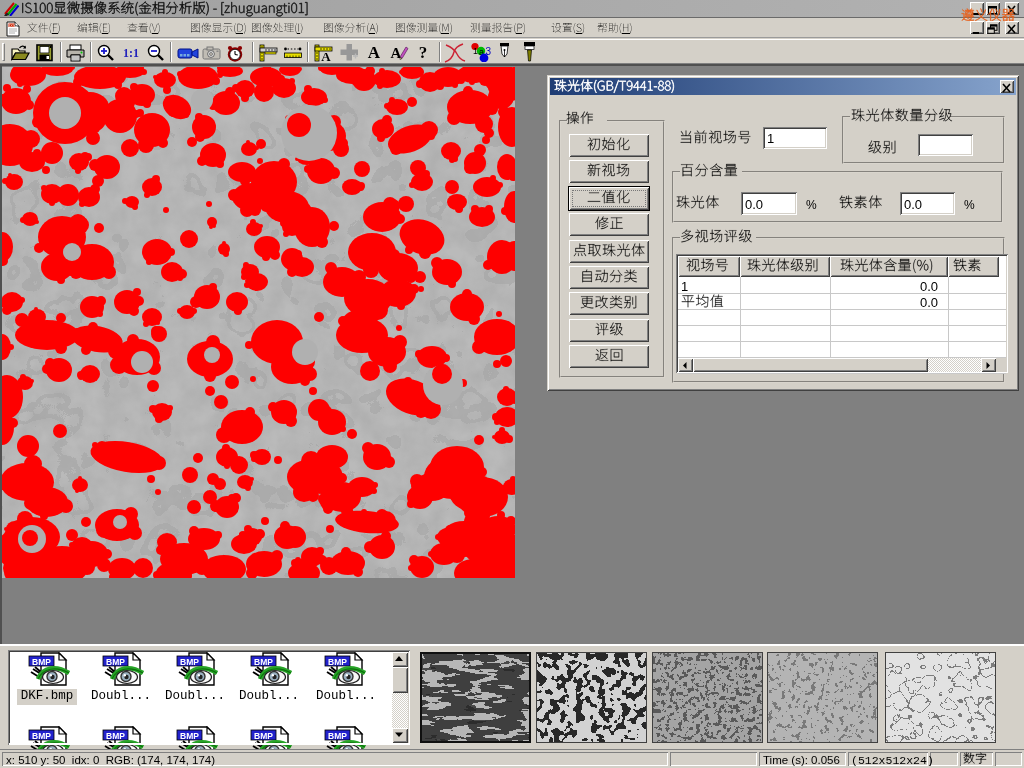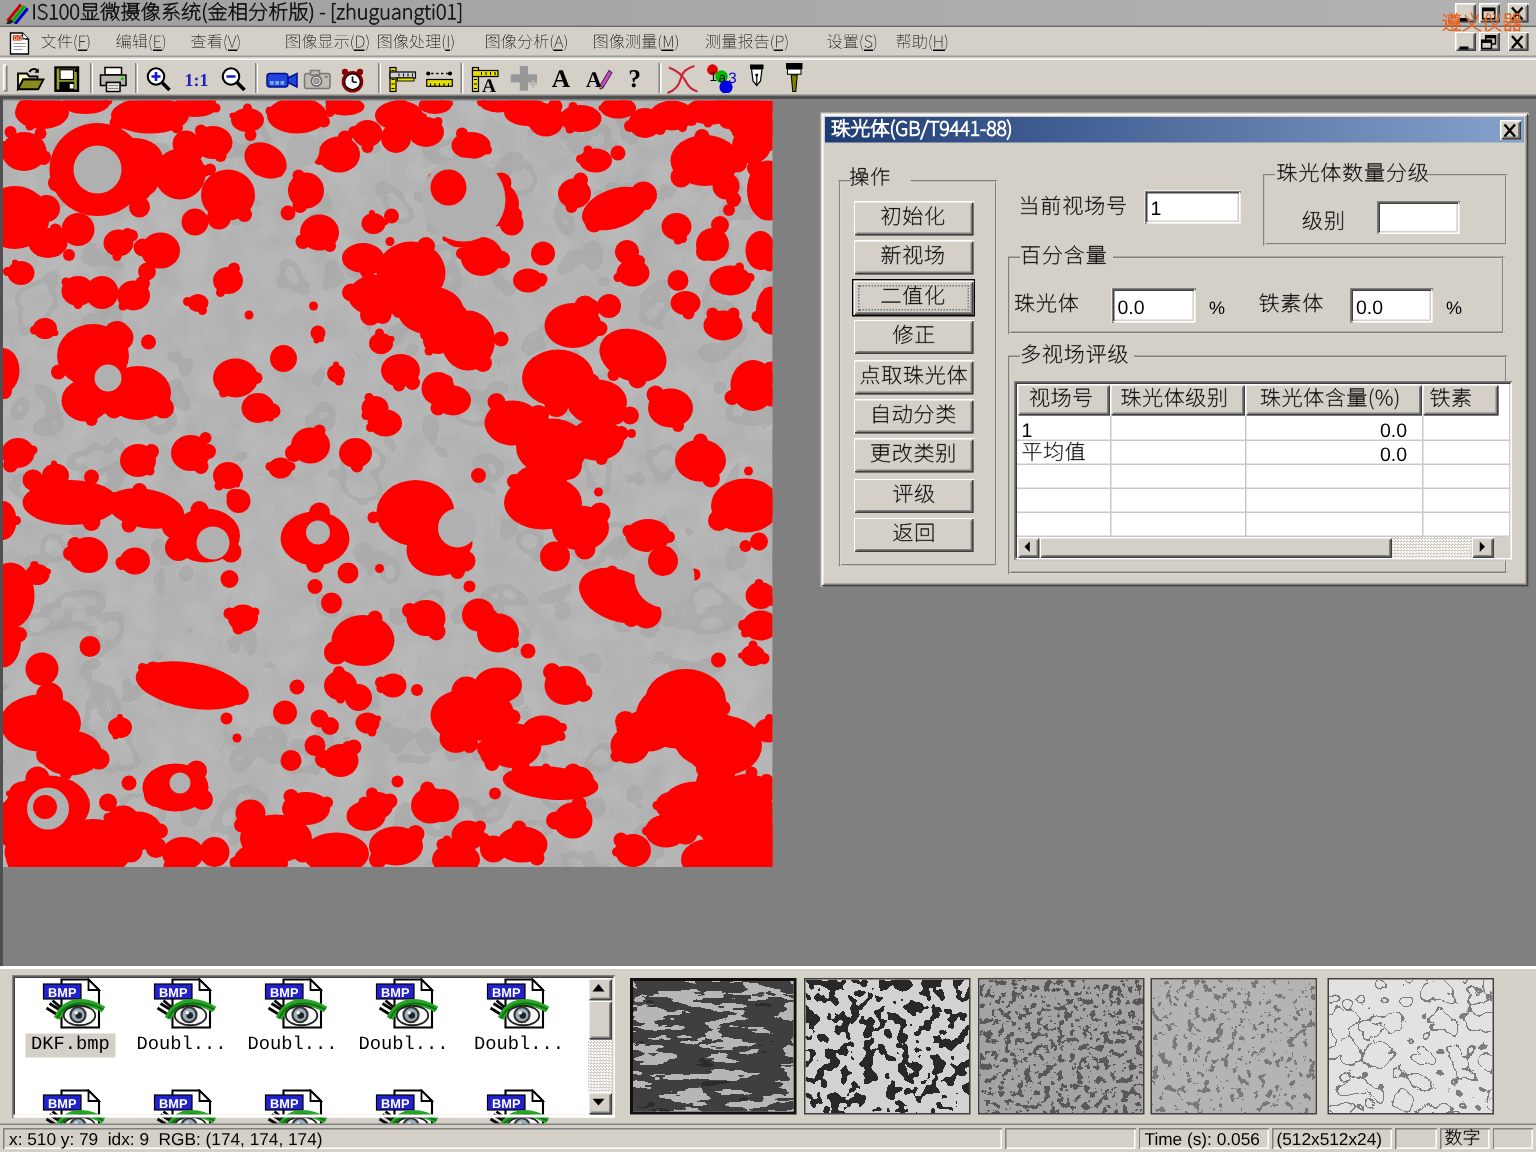--- a/index.html
+++ b/index.html
@@ -1291,17 +1291,17 @@
       <rect width="109" height="89" filter="url(#th5)" opacity="0.85"></rect>
     </svg></div>
 <div class="abs" style="left:0;top:749px;width:1024px;height:19px;background:#d4d0c8;border-top:1px solid #808080"></div>
 <div class="abs" style="left:2px;top:752px;width:666px;height:14px;box-shadow:inset 1px 1px 0 #808080, inset -1px -1px 0 #fff"></div>
 <div class="abs" style="left:670px;top:752px;width:87px;height:14px;box-shadow:inset 1px 1px 0 #808080, inset -1px -1px 0 #fff"></div>
 <div class="abs" style="left:759px;top:752px;width:87px;height:14px;box-shadow:inset 1px 1px 0 #808080, inset -1px -1px 0 #fff"></div>
 <div class="abs" style="left:848px;top:752px;width:80px;height:14px;box-shadow:inset 1px 1px 0 #808080, inset -1px -1px 0 #fff"></div>
 <div class="abs" style="left:930px;top:752px;width:28px;height:14px;box-shadow:inset 1px 1px 0 #808080, inset -1px -1px 0 #fff"></div>
 <div class="abs" style="left:960px;top:752px;width:33px;height:14px;box-shadow:inset 1px 1px 0 #808080, inset -1px -1px 0 #fff"></div>
 <div class="abs" style="left:995px;top:752px;width:27px;height:14px;box-shadow:inset 1px 1px 0 #808080, inset -1px -1px 0 #fff"></div>
-<div style="position:absolute;left:6px;top:754px;font-family:'Liberation Sans',sans-serif;font-size:11.5px;color:#000;font-weight:normal;letter-spacing:0;white-space:pre">x: 510 y: 79  idx: 9  RGB: (174, 174, 174)</div>
+<div style="position:absolute;left:6px;top:754px;font-family:'Liberation Sans',sans-serif;font-size:11.5px;color:#000;font-weight:normal;letter-spacing:0;white-space:pre">x: 510 y: 50  idx: 0  RGB: (174, 174, 174)</div>
 <div style="position:absolute;left:763px;top:754px;font-family:'Liberation Sans',sans-serif;font-size:11.5px;color:#000;font-weight:normal;letter-spacing:0;white-space:pre">Time (s): 0.056</div>
-<div style="position:absolute;left:851px;top:754px;font-family:Liberation Sans, sans-serif;font-size:11.5px;color:#000;font-weight:normal;letter-spacing:0;white-space:pre">(512x512x24)</div>
+<div style="position:absolute;left:851px;top:754px;font-family:Liberation Mono, monospace;font-size:11.5px;color:#000;font-weight:normal;letter-spacing:0;white-space:pre">(512x512x24)</div>
 <svg style="position:absolute;left:963px;top:753px;overflow:visible" width="26" height="15">
     <path d="M1.0 5.9 L5.6 5.9 L5.6 6.2 L1.0 6.2 L1.0 5.9 Z M0.7 2.0 L6.3 2.0 L6.3 2.3 L0.7 2.3 L0.7 2.0 Z M5.5 -0.0 L5.9 0.1 Q5.6 0.6 5.3 1.0 Q5.0 1.5 4.8 1.8 L4.5 1.6 Q4.7 1.4 4.9 1.1 Q5.1 0.8 5.2 0.5 Q5.4 0.2 5.5 -0.0 Z M3.4 -0.4 L3.7 -0.4 L3.7 4.7 L3.4 4.7 L3.4 -0.4 Z M1.3 0.1 L1.6 0.0 Q1.9 0.4 2.1 0.9 Q2.3 1.3 2.4 1.6 L2.1 1.8 Q2.0 1.4 1.8 1.0 Q1.6 0.5 1.3 0.1 Z M3.4 2.1 L3.6 2.3 Q3.4 2.8 2.9 3.3 Q2.5 3.9 2.0 4.3 Q1.4 4.7 0.9 5.0 Q0.9 4.9 0.8 4.8 Q0.7 4.8 0.7 4.7 Q1.2 4.5 1.7 4.1 Q2.2 3.6 2.7 3.1 Q3.1 2.6 3.4 2.1 Z M3.6 2.4 Q3.8 2.4 4.1 2.7 Q4.5 2.9 4.9 3.1 Q5.2 3.4 5.6 3.6 Q5.9 3.8 6.0 3.9 L5.8 4.2 Q5.6 4.1 5.3 3.9 Q5.0 3.6 4.6 3.4 Q4.3 3.1 3.9 2.9 Q3.6 2.7 3.4 2.6 L3.6 2.4 Z M7.4 2.1 L11.2 2.1 L11.2 2.4 L7.4 2.4 L7.4 2.1 Z M7.7 -0.2 L8.1 -0.1 Q7.9 0.9 7.7 1.9 Q7.4 2.9 7.1 3.8 Q6.7 4.6 6.3 5.3 Q6.3 5.3 6.2 5.2 Q6.1 5.2 6.1 5.2 Q6.0 5.1 6.0 5.1 Q6.4 4.5 6.8 3.6 Q7.1 2.8 7.3 1.8 Q7.6 0.8 7.7 -0.2 Z M10.0 2.2 L10.4 2.3 Q10.1 4.3 9.5 5.8 Q9.0 7.4 8.0 8.5 Q7.1 9.6 5.7 10.5 Q5.7 10.4 5.6 10.4 Q5.6 10.3 5.5 10.2 Q5.5 10.2 5.5 10.2 Q6.9 9.4 7.8 8.3 Q8.7 7.2 9.2 5.7 Q9.8 4.2 10.0 2.2 Z M7.5 2.5 Q7.8 4.2 8.3 5.7 Q8.8 7.2 9.6 8.4 Q10.4 9.5 11.5 10.1 Q11.5 10.1 11.4 10.2 Q11.3 10.3 11.3 10.4 Q10.2 9.7 9.4 8.5 Q8.5 7.4 8.0 5.9 Q7.5 4.3 7.2 2.6 L7.5 2.5 Z M1.7 7.7 L2.0 7.4 Q2.6 7.7 3.2 8.0 Q3.9 8.3 4.5 8.6 Q5.1 8.9 5.5 9.2 L5.2 9.4 Q4.8 9.2 4.2 8.8 Q3.6 8.5 3.0 8.2 Q2.3 7.9 1.7 7.7 Z M5.4 5.9 L5.5 5.9 L5.6 5.9 L5.8 6.0 Q5.4 7.2 4.6 8.1 Q3.9 8.9 2.9 9.5 Q1.9 10.0 0.9 10.3 Q0.9 10.2 0.8 10.1 Q0.7 10.0 0.7 10.0 Q1.7 9.7 2.6 9.2 Q3.6 8.7 4.3 7.9 Q5.1 7.1 5.4 6.0 L5.4 5.9 Z M1.7 7.7 Q1.9 7.3 2.2 6.9 Q2.5 6.4 2.7 5.9 Q2.9 5.5 3.1 5.0 L3.4 5.1 Q3.2 5.5 3.0 6.0 Q2.8 6.5 2.5 7.0 Q2.3 7.4 2.0 7.7 L1.7 7.7 Z M14.8 3.1 L20.9 3.1 L20.9 3.5 L14.8 3.5 L14.8 3.1 Z M12.9 6.2 L23.1 6.2 L23.1 6.5 L12.9 6.5 L12.9 6.2 Z M17.8 5.3 L18.2 5.3 L18.2 9.9 Q18.2 10.1 18.1 10.2 Q18.0 10.3 17.8 10.4 Q17.6 10.4 17.2 10.4 Q16.8 10.4 16.0 10.4 Q16.0 10.4 16.0 10.3 Q16.0 10.3 15.9 10.2 Q15.9 10.2 15.9 10.1 Q16.3 10.1 16.6 10.1 Q17.0 10.1 17.2 10.1 Q17.5 10.1 17.6 10.1 Q17.7 10.1 17.8 10.0 Q17.8 10.0 17.8 9.9 L17.8 5.3 Z M20.8 3.1 L20.9 3.1 L21.0 3.1 L21.3 3.3 Q20.9 3.7 20.3 4.1 Q19.8 4.5 19.2 4.9 Q18.6 5.3 18.1 5.5 Q18.0 5.5 18.0 5.4 Q17.9 5.3 17.8 5.3 Q18.4 5.0 18.9 4.7 Q19.5 4.4 20.0 4.0 Q20.5 3.6 20.8 3.2 L20.8 3.1 Z M13.1 1.0 L22.9 1.0 L22.9 3.2 L22.5 3.2 L22.5 1.4 L13.5 1.4 L13.5 3.2 L13.1 3.2 L13.1 1.0 Z M17.3 -0.3 L17.6 -0.4 Q17.9 -0.1 18.2 0.3 Q18.4 0.8 18.5 1.1 L18.2 1.2 Q18.1 0.9 17.8 0.5 Q17.6 0.0 17.3 -0.3 Z" fill="#000" stroke="#000" stroke-width="0.3"></path>
   </svg>
 </body></html>

